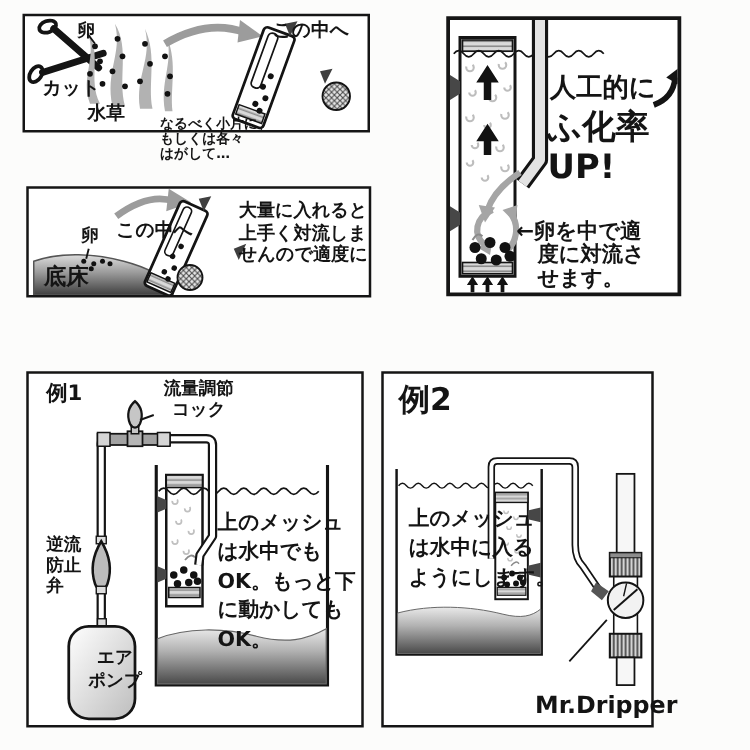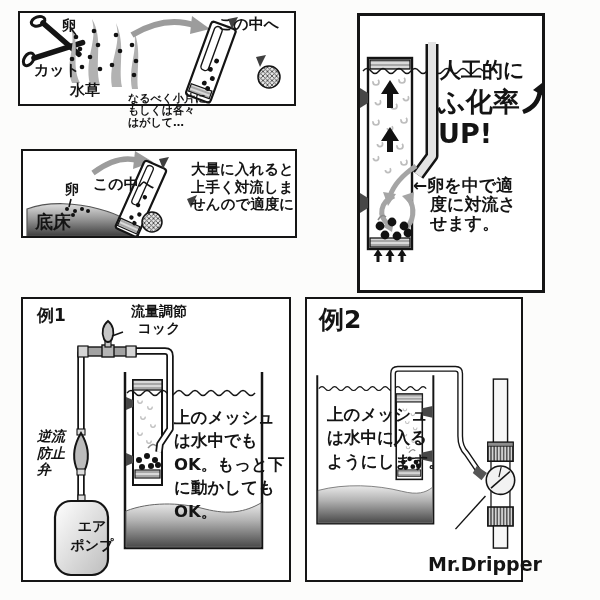--- a/index.html
+++ b/index.html
@@ -2,21 +2,21 @@
 <html><head>
 <meta charset="utf-8">
 <style>
   html,body{margin:0;padding:0;background:#f3f3f1;}
   .stage{position:relative;width:600px;height:600px;background:#fcfcfb;overflow:hidden;
          font-family:"DejaVu Sans","Liberation Sans",sans-serif;color:#161616;}
   .panel{position:absolute;background:#ffffff;border:2px solid #151515;box-sizing:border-box;}
   .art{position:absolute;left:0;top:0;width:100%;height:100%;}
   .txt{position:absolute;white-space:pre-line;font-weight:bold;color:#141414;line-height:1.2;}
   #pA{left:18px;top:11px;width:278px;height:95px;}
-  #pB{left:357px;top:13px;width:188px;height:280px;border-width:3px;}
+  #pB{left:357px;top:13px;width:188px;height:224px;border-width:3px;}
   #pC{left:21px;top:149px;width:276px;height:89px;}
   #pD{left:21px;top:297px;width:270px;height:285px;}
   #pE{left:305px;top:297px;width:218px;height:285px;}
 </style>
 </head>
 <body>
 
 <div class="stage">
 
   <div class="panel" id="pA">
@@ -312,21 +312,21 @@
       </g>
 
       <g>
         <rect x="55" y="196" width="7" height="7" fill="#ddd" stroke="#141414" stroke-width="1.1"></rect>
         <rect x="32" y="202" width="53" height="74" rx="16" fill="url(#d-pump)" stroke="#141414" stroke-width="2.2"></rect>
       </g>
     </svg>
     <div class="txt" style="left:14px;top:6px;font-size:17px;">例1</div>
     <div class="txt" style="left:99px;top:4px;width:74px;text-align:center;font-size:14px;line-height:1.18;">流量調節
 コック</div>
-    <div class="txt" style="left:14px;top:129px;font-size:14px;line-height:1.18;font-style:italic;">逆流
+    <div class="txt" style="left:14px;top:129px;font-size:14px;line-height:1.18;">逆流
 防止
 弁</div>
     <div class="txt" style="left:32px;top:218px;width:74px;text-align:center;font-size:14px;line-height:1.35;">エア
 ポンプ</div>
     <div class="txt" style="left:151px;top:107px;font-size:16.5px;line-height:1.42;">上のメッシュ
 は水中でも
 OK。もっと下
 に動かしても
 OK。</div>
   </div>

